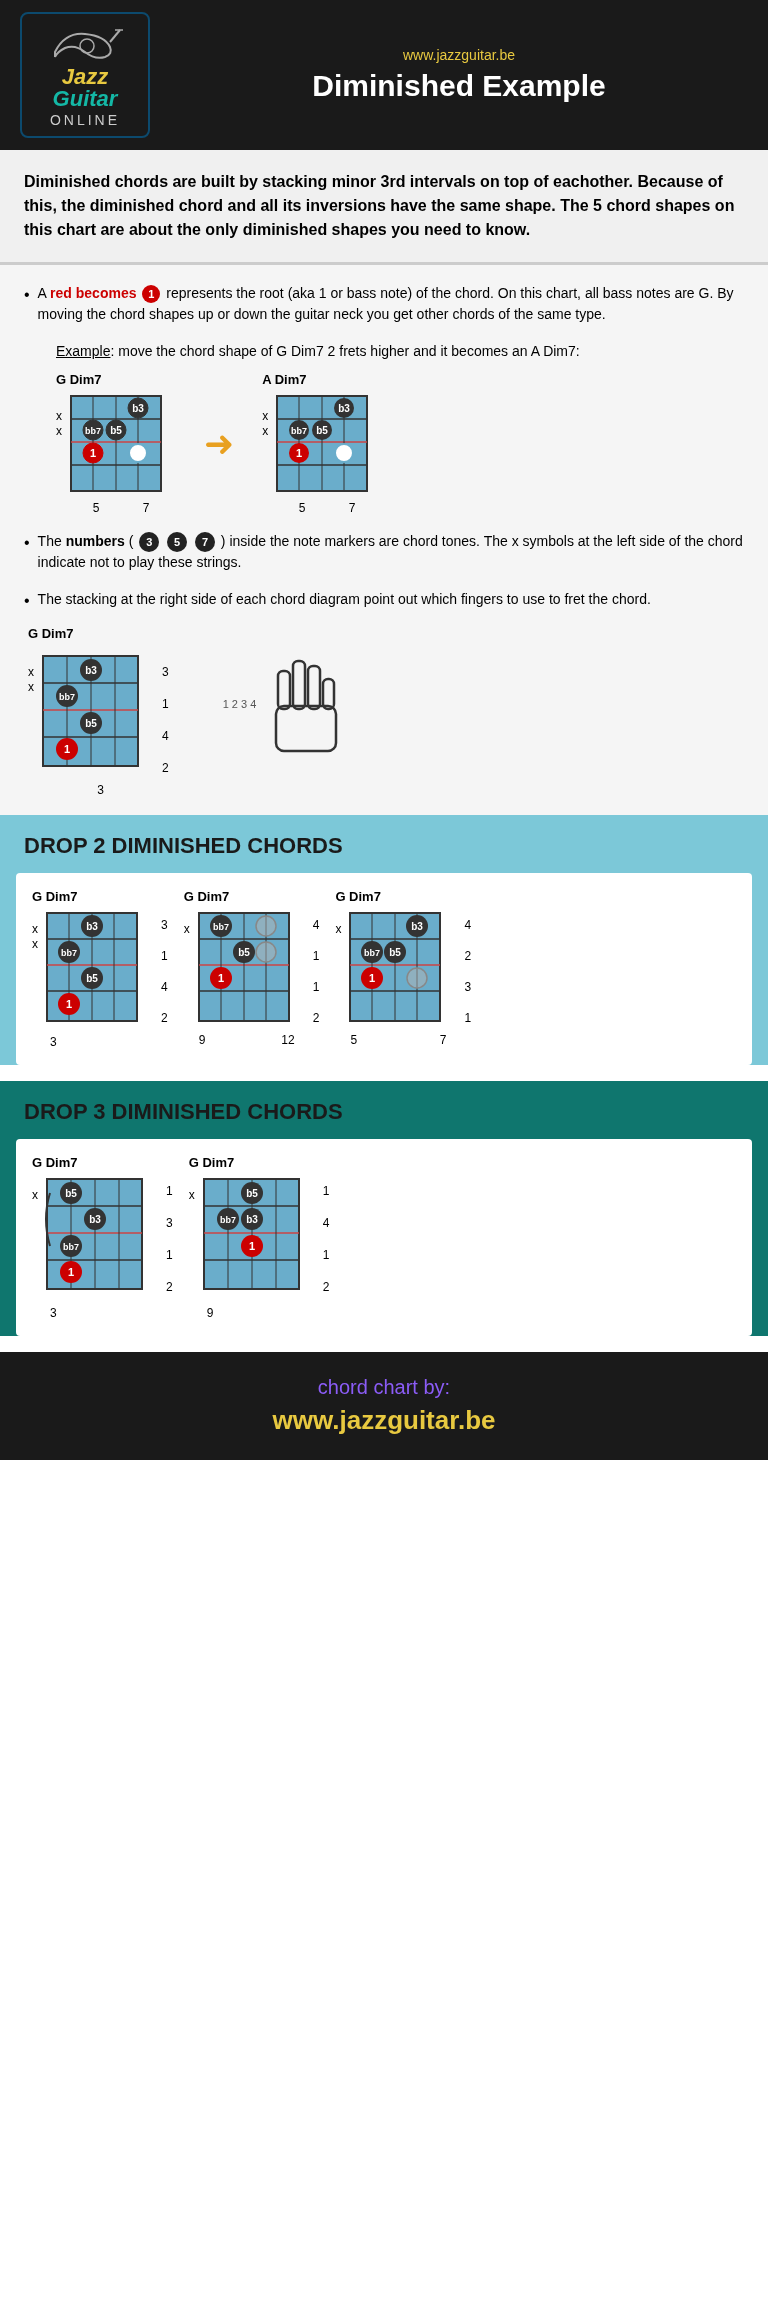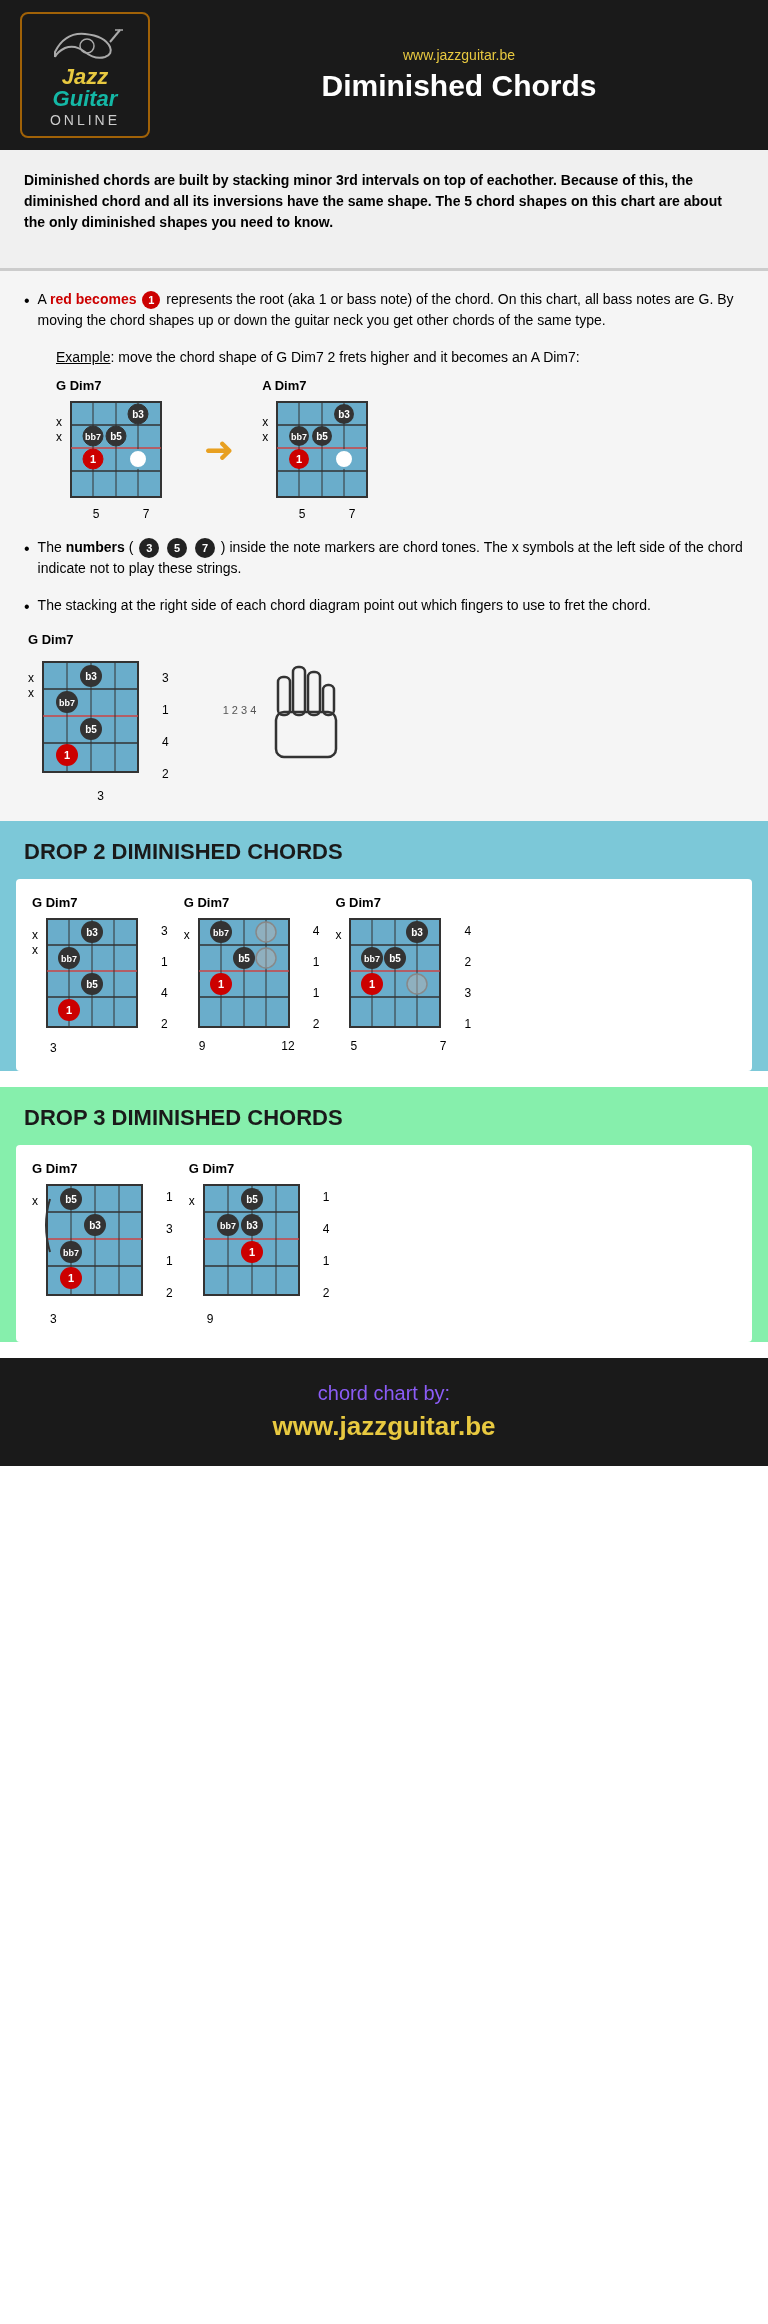--- a/index.html
+++ b/index.html
@@ -17,21 +17,21 @@
       padding: 12px 20px;
       gap: 20px;
     }
     .logo-area {
       display: flex;
       align-items: center;
       flex-shrink: 0;
     }
     .logo-box {
       background: #1a1a1a;
-      border: 2px solid #a16207;
+      border: 2px solid #0c4a6e;
       border-radius: 8px;
       padding: 8px 12px;
       text-align: center;
       width: 130px;
     }
     .logo-guitar-svg {
       display: block;
       margin: 0 auto 4px;
     }
     .logo-jazz {
@@ -69,24 +69,24 @@
       font-weight: bold;
     }
 
     
     .intro-section {
       background: #f0f0f0;
       padding: 20px 24px;
       border-bottom: 3px solid #ccc;
     }
     .intro-section p {
-      font-size: 14px;
+      font-size: 16px;
       line-height: 1.5;
       font-weight: bold;
-      margin-bottom: 15px;
+      margin-bottom: 0;
     }
 
     
     .content-section {
       background: #f5f5f5;
       padding: 18px 24px;
     }
     .bullet-item {
       display: flex;
       gap: 8px;
@@ -177,21 +177,21 @@
       padding: 18px 24px 14px;
       font-size: 22px;
       font-weight: bold;
       color: #1a1a1a;
       border-radius: 28px;
     }
     .drop2-section {
       background: #7cc8d8;
     }
     .drop3-section {
-      background: #86efac;
+      background: #0f766e;
     }
     .section-content {
       background: white;
       margin: 0 16px 16px;
       border-radius: 4px;
       padding: 16px;
       display: flex;
       gap: 16px;
       flex-wrap: wrap;
     }
@@ -238,21 +238,21 @@
         <line x1="65" y1="20" x2="75" y2="8" stroke="#aaa" stroke-width="2"></line>
         <line x1="70" y1="8" x2="78" y2="8" stroke="#aaa" stroke-width="1.5"></line>
       </svg>
       <div class="logo-jazz">Jazz</div>
       <div class="logo-guitar-text">Guitar</div>
       <div class="logo-online">ONLINE</div>
     </div>
   </div>
   <div class="header-right">
     <div class="header-url">www.jazzguitar.be</div>
-    <div class="header-title">Diminished Chords</div>
+    <div class="header-title">Diminished Example</div>
   </div>
 </div>
 
 <div class="intro-section">
   <p>Diminished chords are built by stacking minor 3rd intervals on top of eachother. Because of this, the diminished chord and all its inversions have the same shape. The 5 chord shapes on this chart are about the only diminished shapes you need to know.</p>
 </div>
 
 <div class="content-section">
 
   <div class="bullet-item">

